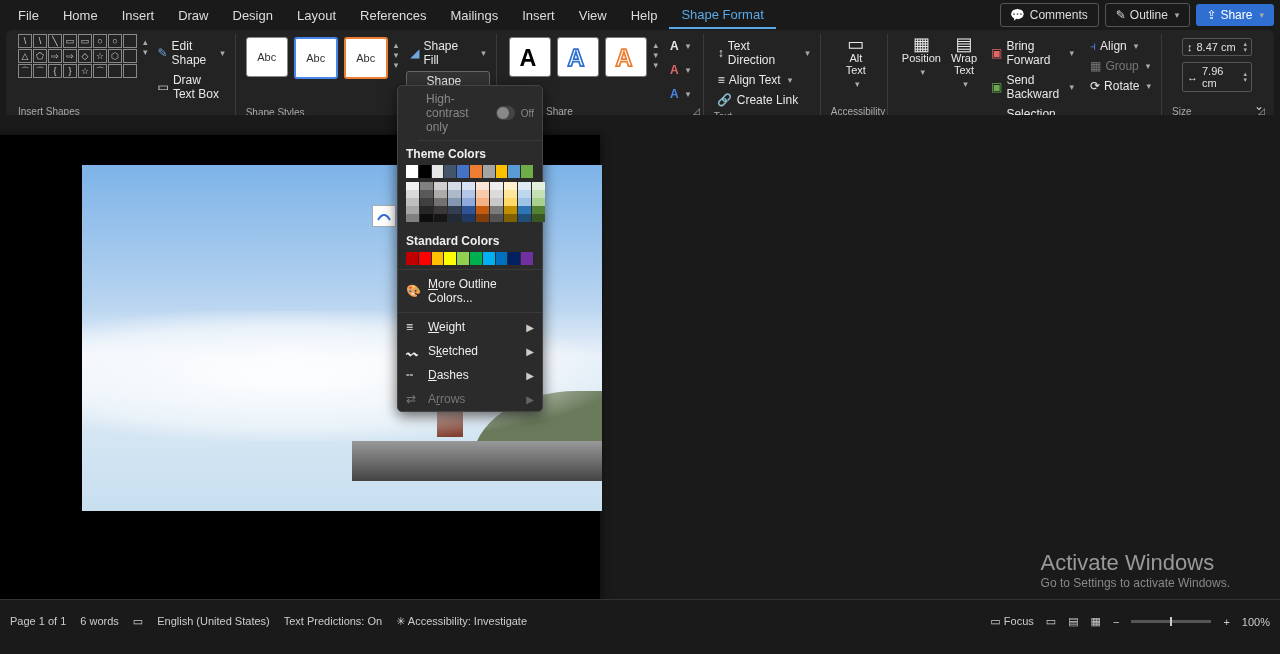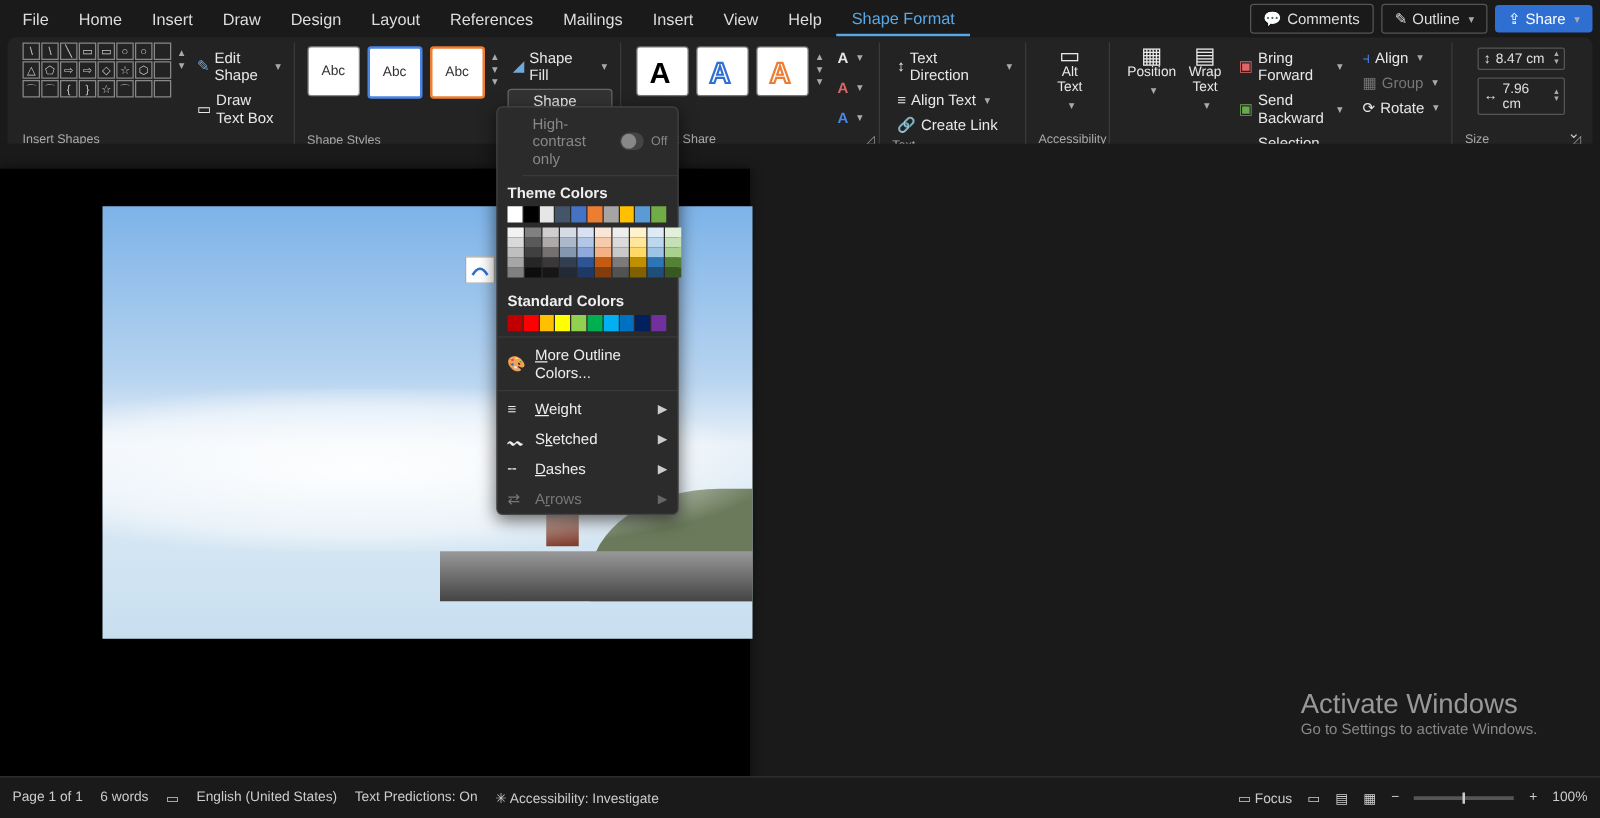--- a/index.html
+++ b/index.html
@@ -44,21 +44,21 @@
 .swatch{width:13px;height:13px;margin-right:1px;}
 .tintgrid{display:flex;gap:0;padding:2px 8px 6px 8px;}
 .tintcol{display:flex;flex-direction:column;gap:0;}
 .tintcol div{width:13px;height:8px;margin-right:1px;}
 .dd-item{display:flex;align-items:center;gap:8px;padding:5px 8px;color:#eee;}
 .dd-item .chev{margin-left:auto;color:#ccc;font-size:10px;}
 .dd-item.hover{background:#3a3a3a;}
 .dd-item.disabled{color:#777;}
 .dd-sep{height:1px;background:#3a3a3a;margin:2px 0;}
 .icon-sm{width:14px;height:14px;display:inline-block;}
-.statusbar{position:absolute;left:0;right:0;bottom:0;height:24px;background:#1a1a1a;display:flex;align-items:center;gap:14px;padding:4px 10px;font-size:11px;color:#ccc;border-top:1px solid #333;}
+.statusbar{position:absolute;left:0;right:0;bottom:0;height:24px;background:#1a1a1a;display:flex;align-items:flex-start;gap:14px;padding:15px 10px;font-size:11px;color:#ccc;border-top:1px solid #333;}
 .statusbar .right{margin-left:auto;display:flex;align-items:center;gap:12px;}
 .watermark{position:absolute;right:50px;bottom:40px;color:#888;text-align:left;z-index:5;}
 .watermark .t1{font-size:22px;font-weight:400;color:#999;}
 .watermark .t2{font-size:12px;color:#888;}
 .chev-down::after{content:"▾";font-size:9px;margin-left:3px;color:#aaa;}
 .spin{display:flex;flex-direction:column;font-size:7px;line-height:6px;color:#aaa;margin-left:auto;}
 .expand-ribbon{position:absolute;right:10px;bottom:6px;color:#ccc;font-size:12px;}
 .zoom-slider{width:80px;height:3px;background:#555;position:relative;}
 .zoom-slider::after{content:"";position:absolute;left:39px;top:-3px;width:2px;height:9px;background:#ccc;}
 </style>

